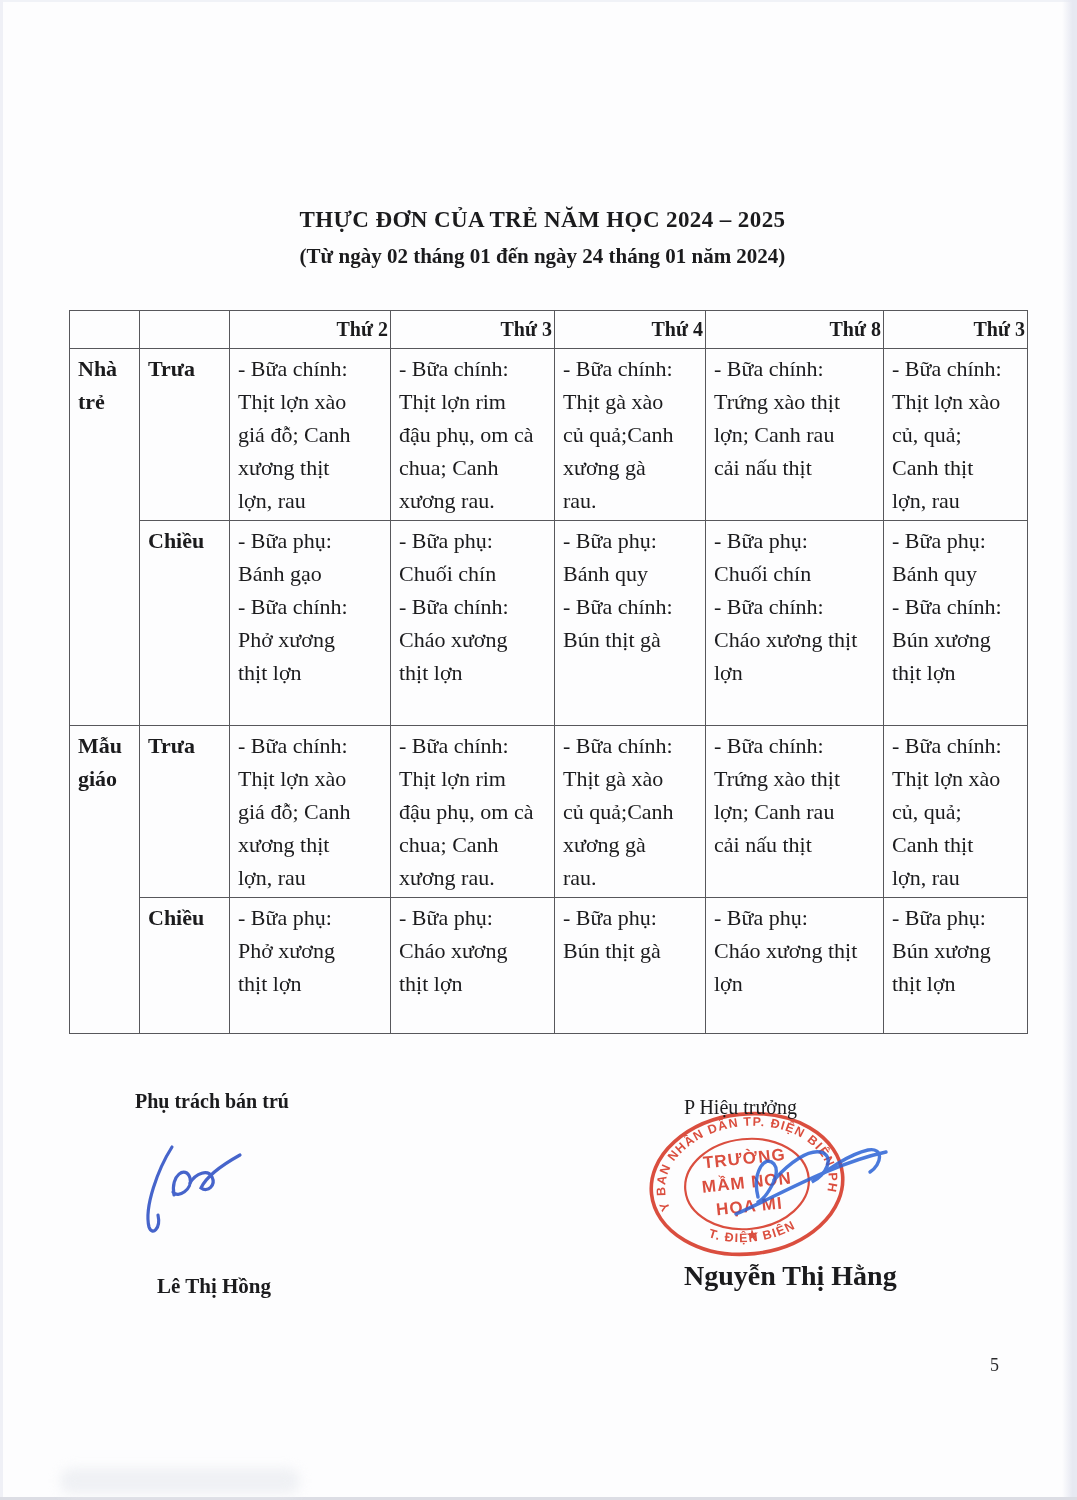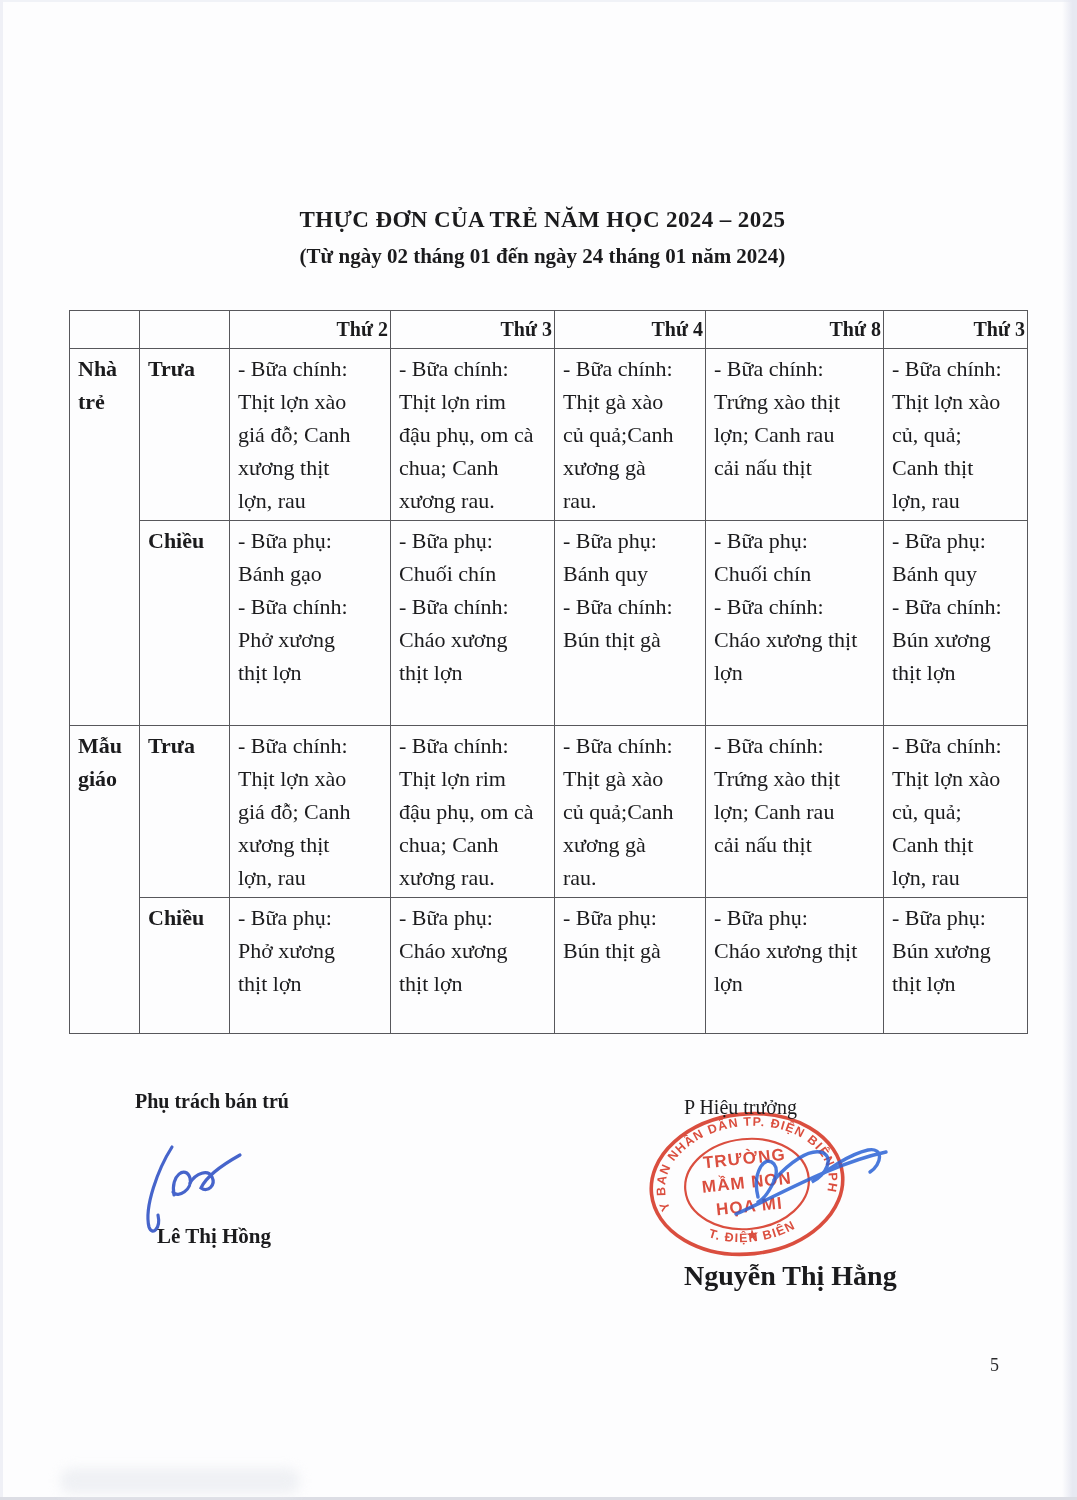--- a/index.html
+++ b/index.html
@@ -43,21 +43,21 @@
     white-space:pre-line;padding-left:12px;line-height:40px;}
   td.meal{font-weight:bold;font-size:21px;vertical-align:middle;text-align:center;}
   td.cell{white-space:pre-line;margin-top:7px;}
   tr.r-head{height:36px;}
   tr.r1{height:172px;}
   tr.r2{height:205px;}
   tr.r3{height:170px;}
   tr.r4{height:136px;}
 
   .sig-title-left{position:absolute;left:135px;top:1090px;font-size:20px;font-weight:bold;z-index:4;}
-  .sig-name-left{position:absolute;left:157px;top:1224px;font-size:21px;font-weight:bold;z-index:4;text-align:center;}
+  .sig-name-left{position:absolute;left:157px;top:1274px;font-size:21px;font-weight:bold;z-index:4;text-align:center;}
   .sig-title-right{position:absolute;left:684px;top:1096px;font-size:20px;font-weight:normal;z-index:4;}
   .sig-name-right{position:absolute;left:684px;top:1260px;font-size:28px;font-weight:bold;z-index:4;}
 
   .stamp-wrap{position:absolute;left:640px;top:1102px;width:290px;height:175px;z-index:2;}
   .sig-left-wrap{position:absolute;left:128px;top:1135px;width:150px;height:115px;z-index:3;}
   .stamp-ring-text{font-family:"Liberation Sans","DejaVu Sans",sans-serif;
     font-weight:bold;letter-spacing:1.2px;}
   .stamp-center-text{font-family:"Liberation Sans","DejaVu Sans",sans-serif;
     font-weight:bold;letter-spacing:1px;}
 

